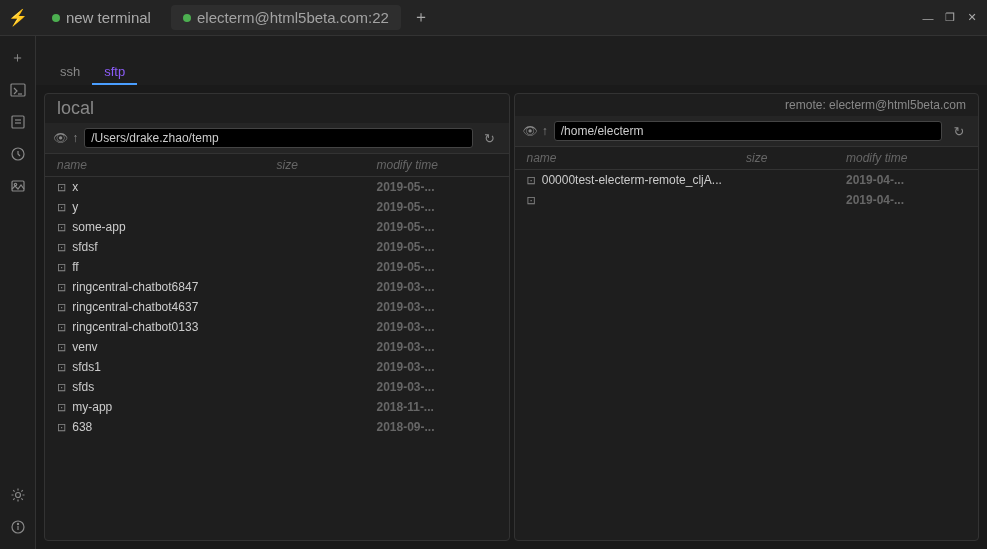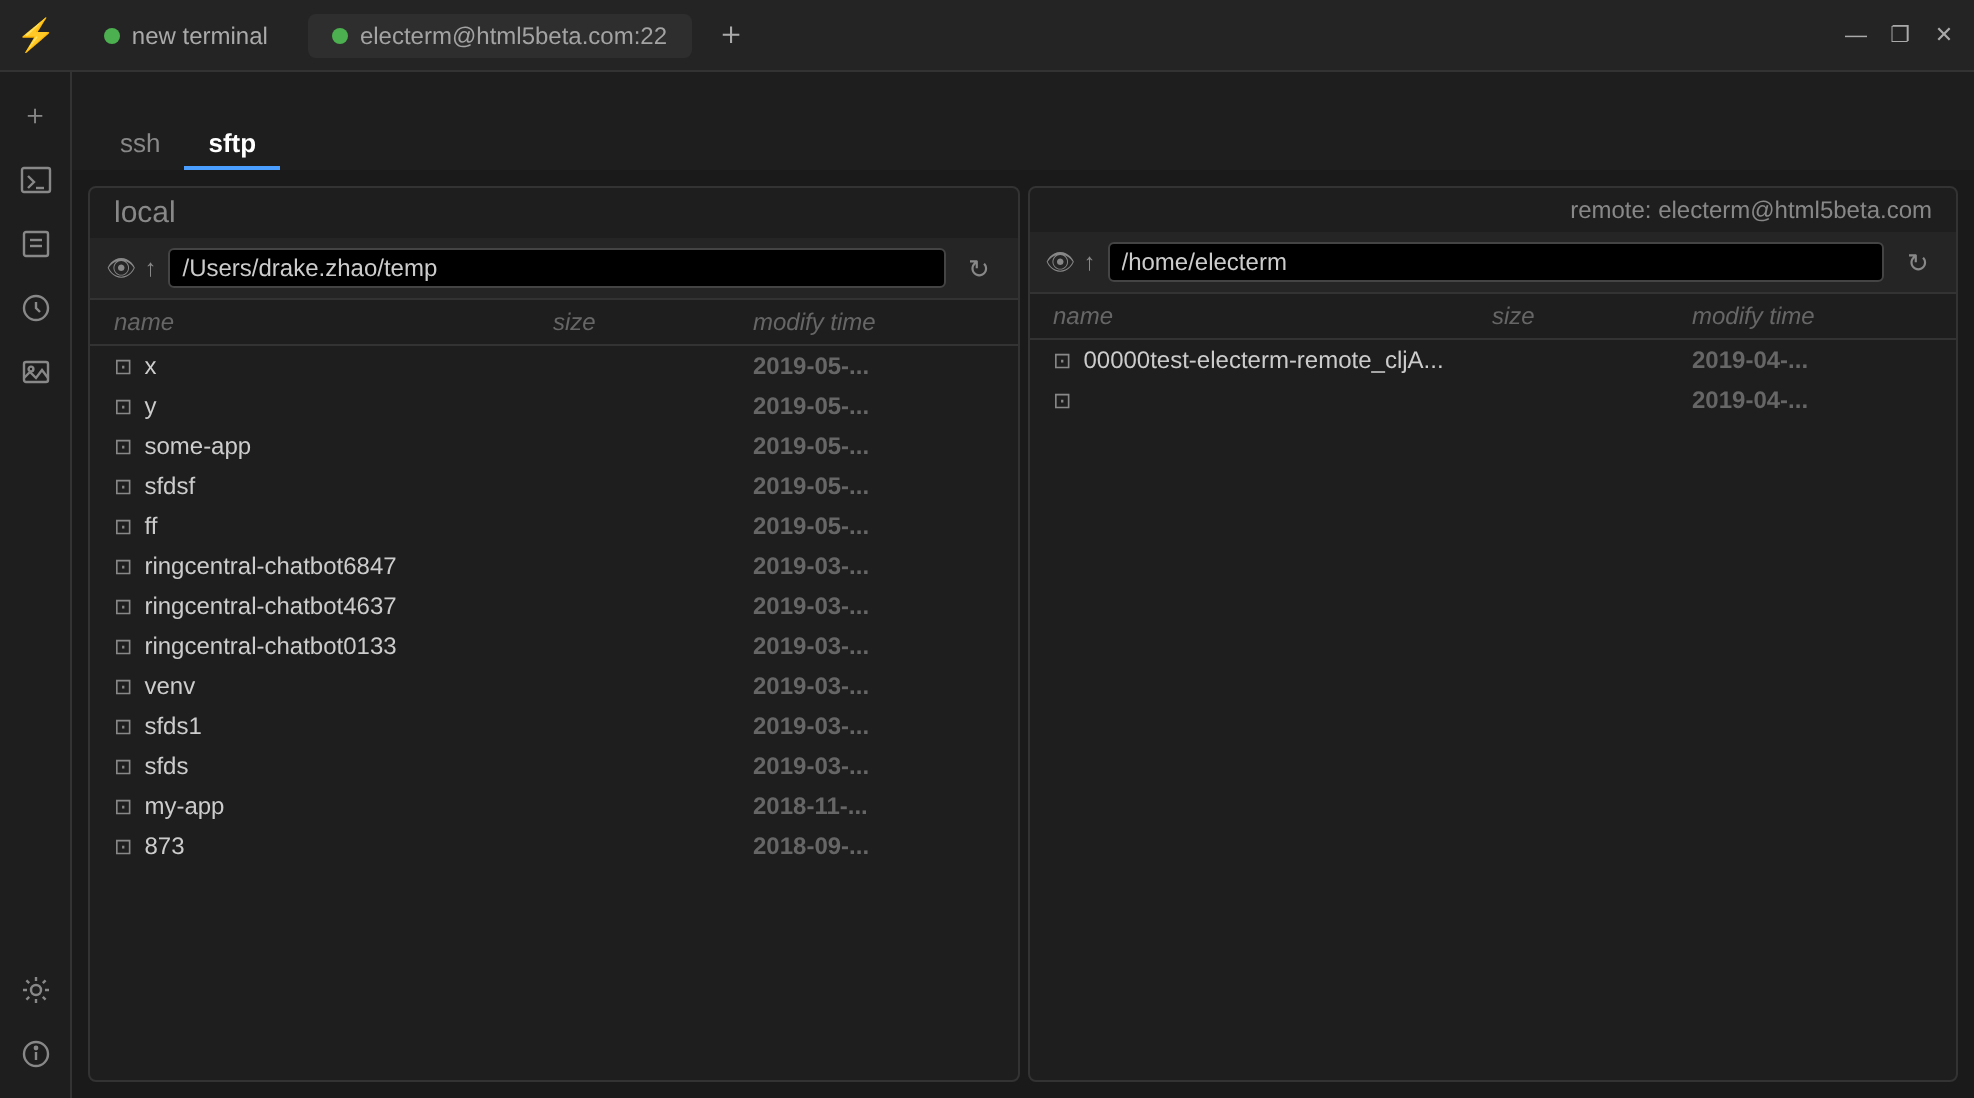--- a/index.html
+++ b/index.html
@@ -28,21 +28,21 @@
       font-size: 16px;
       margin-right: 4px;
     }
     .tab {
       display: flex;
       align-items: center;
       gap: 6px;
       padding: 4px 12px;
       border-radius: 4px;
       cursor: pointer;
-      font-size: 12px;
+      font-size: 15px;
       color: #aaa;
     }
     .tab.active {
       background: #2e2e2e;
       color: #a3a3a3;
     }
     .tab .dot {
       width: 8px;
       height: 8px;
       border-radius: 50%;
@@ -123,23 +123,22 @@
     }
     .proto-tab {
       padding: 4px 12px;
       cursor: pointer;
       color: #888;
       font-size: 13px;
       border-bottom: 2px solid transparent;
       margin-top: 16px;
     }
     .proto-tab.active {
-      color: #ffffff;
+      color: #8b5cf6;
       border-bottom: 2px solid #4a9eff;
-      font-weight: bold;
     }
 
     
     .panels {
       display: flex;
       flex: 1;
       overflow: hidden;
       padding: 8px;
       gap: 4px;
     }
@@ -150,21 +149,21 @@
       display: flex;
       flex-direction: column;
       background: #1e1e1e;
       border: 1px solid #333;
       border-radius: 4px;
       overflow: hidden;
     }
 
     .panel-header-label {
       padding: 4px 12px;
-      font-size: 15px;
+      font-size: 18px;
       color: #888;
     }
     .panel-right-label {
       padding: 4px 12px;
       font-size: 12px;
       color: #888;
       text-align: right;
     }
 
     .panel-path-bar {
@@ -454,21 +453,21 @@
       <div class="file-name">
         <span class="folder-icon">⊡</span>
         <span>my-app</span>
       </div>
       <div class="file-size"></div>
       <div class="file-mtime">2018-11-...</div>
     </div>
             <div class="file-row">
       <div class="file-name">
         <span class="folder-icon">⊡</span>
-        <span>873</span>
+        <span>638</span>
       </div>
       <div class="file-size"></div>
       <div class="file-mtime">2018-09-...</div>
     </div>
           </div>
       </div>
 
       <div class="panel">
         <div class="remote-header-row">
           <div class="panel-header-label"></div>

